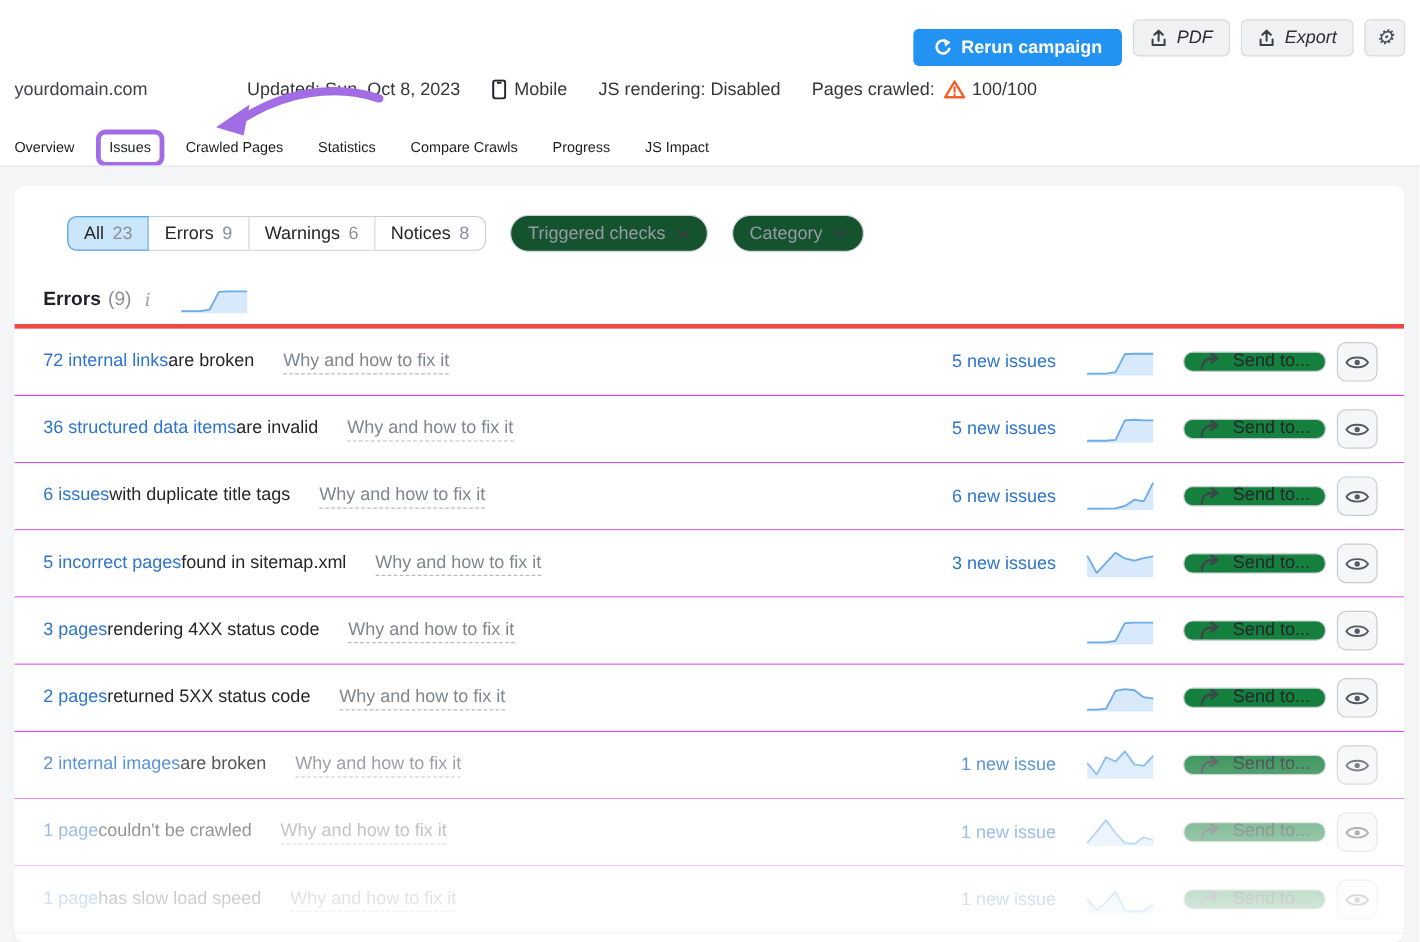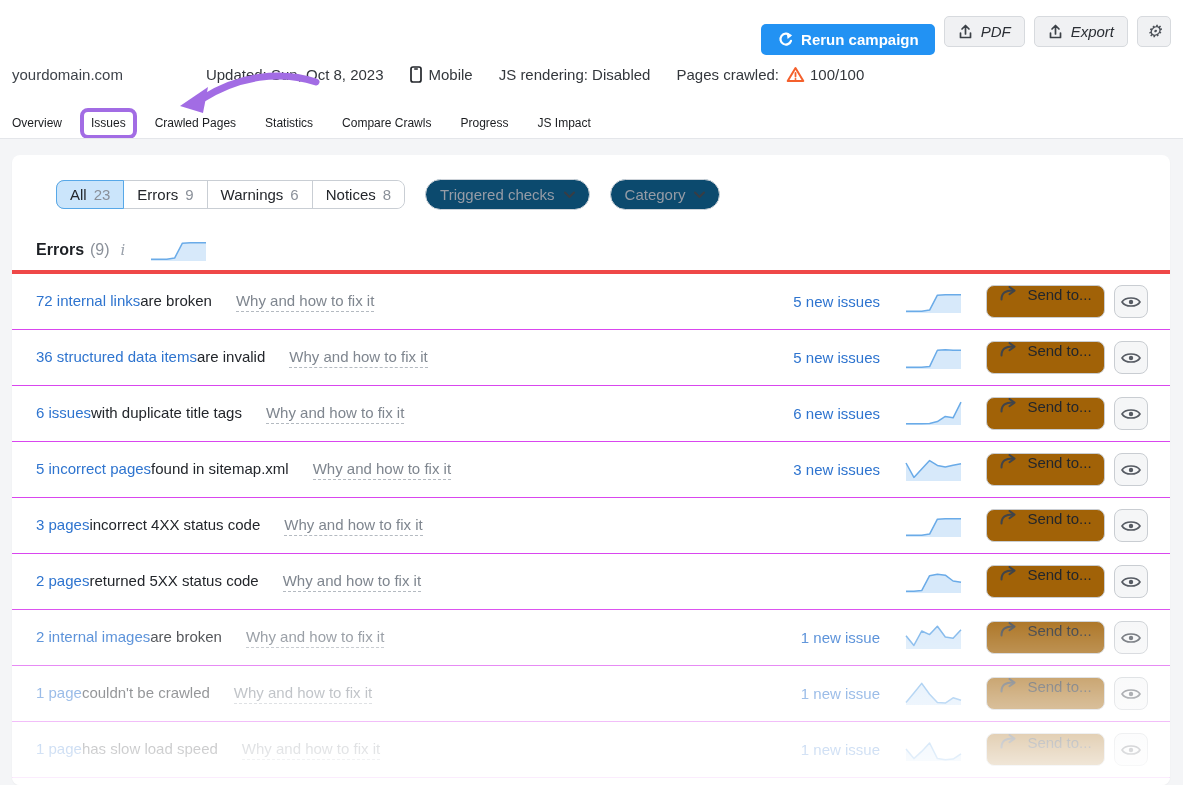--- a/index.html
+++ b/index.html
@@ -37,39 +37,39 @@
   
   .toolbar { display:flex; align-items:center; padding:24px 24px 0 24px; }
   .search-box { display:flex; align-items:center; gap:8px; width:225px; height:33px; padding:0 10px; border:2px solid #55a9ec; border-radius:8px; box-shadow:0 0 0 3px rgba(85,169,236,0.15); background:#fff; }
   .search-box input { border:none; outline:none; width:100%; font-size:15px; color:#33373c; font-family:inherit; }
   .search-box input::placeholder { color:#9aa1ab; }
   .segmented { display:flex; margin-left:20px; border:1px solid #c9ced4; border-radius:8px; background:#fff; }
   .seg { display:flex; align-items:flex-end; gap:7px; padding:5px 13px; font-size:15px; color:#23262b; border-right:1px solid #c9ced4; cursor:pointer; background:#fff; }
   .seg:last-child { border-right:none; border-radius:0 8px 8px 0; }
   .seg .cnt { color:#8a9099; }
   .seg.active { background:#cbe5fb; border:1px solid #57a8e8; border-radius:8px 0 0 8px; margin:-1px 0 -1px -1px; }
-  .pill { display:flex; align-items:center; gap:9px; margin-left:20px; padding:6px 14px; height:31px; border:1px solid #ced3d9; border-radius:16px; font-size:15px; color:#969ca6; cursor:pointer; background:#0c4a6e; }
+  .pill { display:flex; align-items:center; gap:9px; margin-left:20px; padding:6px 14px; height:31px; border:1px solid #ced3d9; border-radius:16px; font-size:15px; color:#969ca6; cursor:pointer; background:#14532d; }
 
   
   .section-head { display:flex; align-items:center; margin-top:26px; padding:0 24px; height:28px; }
   .section-title { font-size:16px; font-weight:700; color:#1d2025; }
   .section-count { font-size:16px; color:#8a9099; margin-left:6px; }
   .info-i { margin-left:11px; font-family:"DejaVu Serif", serif; font-style:italic; font-size:15px; color:#9aa1ab; }
   .head-spark { margin-left:auto; margin-right:185px; }
   .red-divider { margin-top:6px; height:4px; background:#ef4848; }
 
   
   .issue-row { display:flex; align-items:center; height:56px; padding:0 22px 0 24px; border-bottom:1px solid #d946ef; font-size:15px; background:#fff; }
   .row-left { flex:1; display:flex; align-items:baseline; min-width:0; white-space:nowrap; }
   a.issue-link { color:#2e74cf; text-decoration:none; cursor:pointer; }
   .issue-rest { color:#23262b; }
   a.why-link { margin-left:24px; color:#7f868f; text-decoration:none; border-bottom:1px dashed #b4bac1; padding-bottom:2px; cursor:pointer; }
   .new-issues { width:112px; text-align:right; color:#2e74cf; cursor:pointer; white-space:nowrap; }
   .spark { width:57px; height:28px; margin-left:25px; }
-  .send-btn { display:inline-flex; align-items:flex-start; gap:9px; margin-left:24px; width:119px; height:33px; justify-content:center; background:#a16207; border:1px solid #c9cdd2; border-radius:8px; font-size:15px; color:#23262b; cursor:pointer; }
+  .send-btn { display:inline-flex; align-items:flex-end; gap:9px; margin-left:24px; width:119px; height:17px; justify-content:center; background:#15803d; border:1px solid #c9cdd2; border-radius:8px; font-size:15px; color:#23262b; cursor:pointer; }
   .eye-btn { display:inline-flex; align-items:center; justify-content:center; margin-left:9px; width:34px; height:33px; background:#f5f6f7; border:1px solid #c9cdd2; border-radius:8px; cursor:pointer; }
 
   .fade-overlay { position:absolute; left:0; right:0; bottom:0; height:190px; pointer-events:none;
     background:linear-gradient(to bottom, rgba(255,255,255,0) 0%, rgba(255,255,255,0.55) 55%, rgba(255,255,255,0.93) 100%); }
 </style>
 </head>
 <body>
 
 <div class="page">
 
@@ -320,21 +320,21 @@
                   <path d="M1 7 C4.2 1.6 15.8 1.6 19 7 C15.8 12.4 4.2 12.4 1 7 Z" fill="none" stroke="#565b63" stroke-width="1.6"></path>
                   <circle cx="10" cy="7" r="2.2" fill="#565b63"></circle>
                 </svg>
       </span>
     </button>
   </div>
 
   <div class="issue-row">
     <div class="row-left">
       <a class="issue-link">3 pages</a>
-      <span class="issue-rest"> incorrect 4XX status code</span>
+      <span class="issue-rest"> rendering 4XX status code</span>
       <a class="why-link">Why and how to fix it</a>
     </div>
     <span class="new-issues"></span>
     <span class="spark"><svg width="57" height="26" viewBox="0 0 57 26">
                 <polygon points="1.0,23.3 8.9,23.3 16.7,23.3 24.6,22.1 32.4,7.2 40.3,6.8 48.1,6.8 56.0,6.8 56,25 1,25" fill="#d7e9fa"></polygon>
                 <polyline points="1.0,23.3 8.9,23.3 16.7,23.3 24.6,22.1 32.4,7.2 40.3,6.8 48.1,6.8 56.0,6.8" fill="none" stroke="#6aabe8" stroke-width="1.5" stroke-linejoin="round"></polyline>
               </svg></span>
     <button class="send-btn">
       <span style="display:inline-flex;">
         <svg width="19" height="15" viewBox="0 0 19 15">

